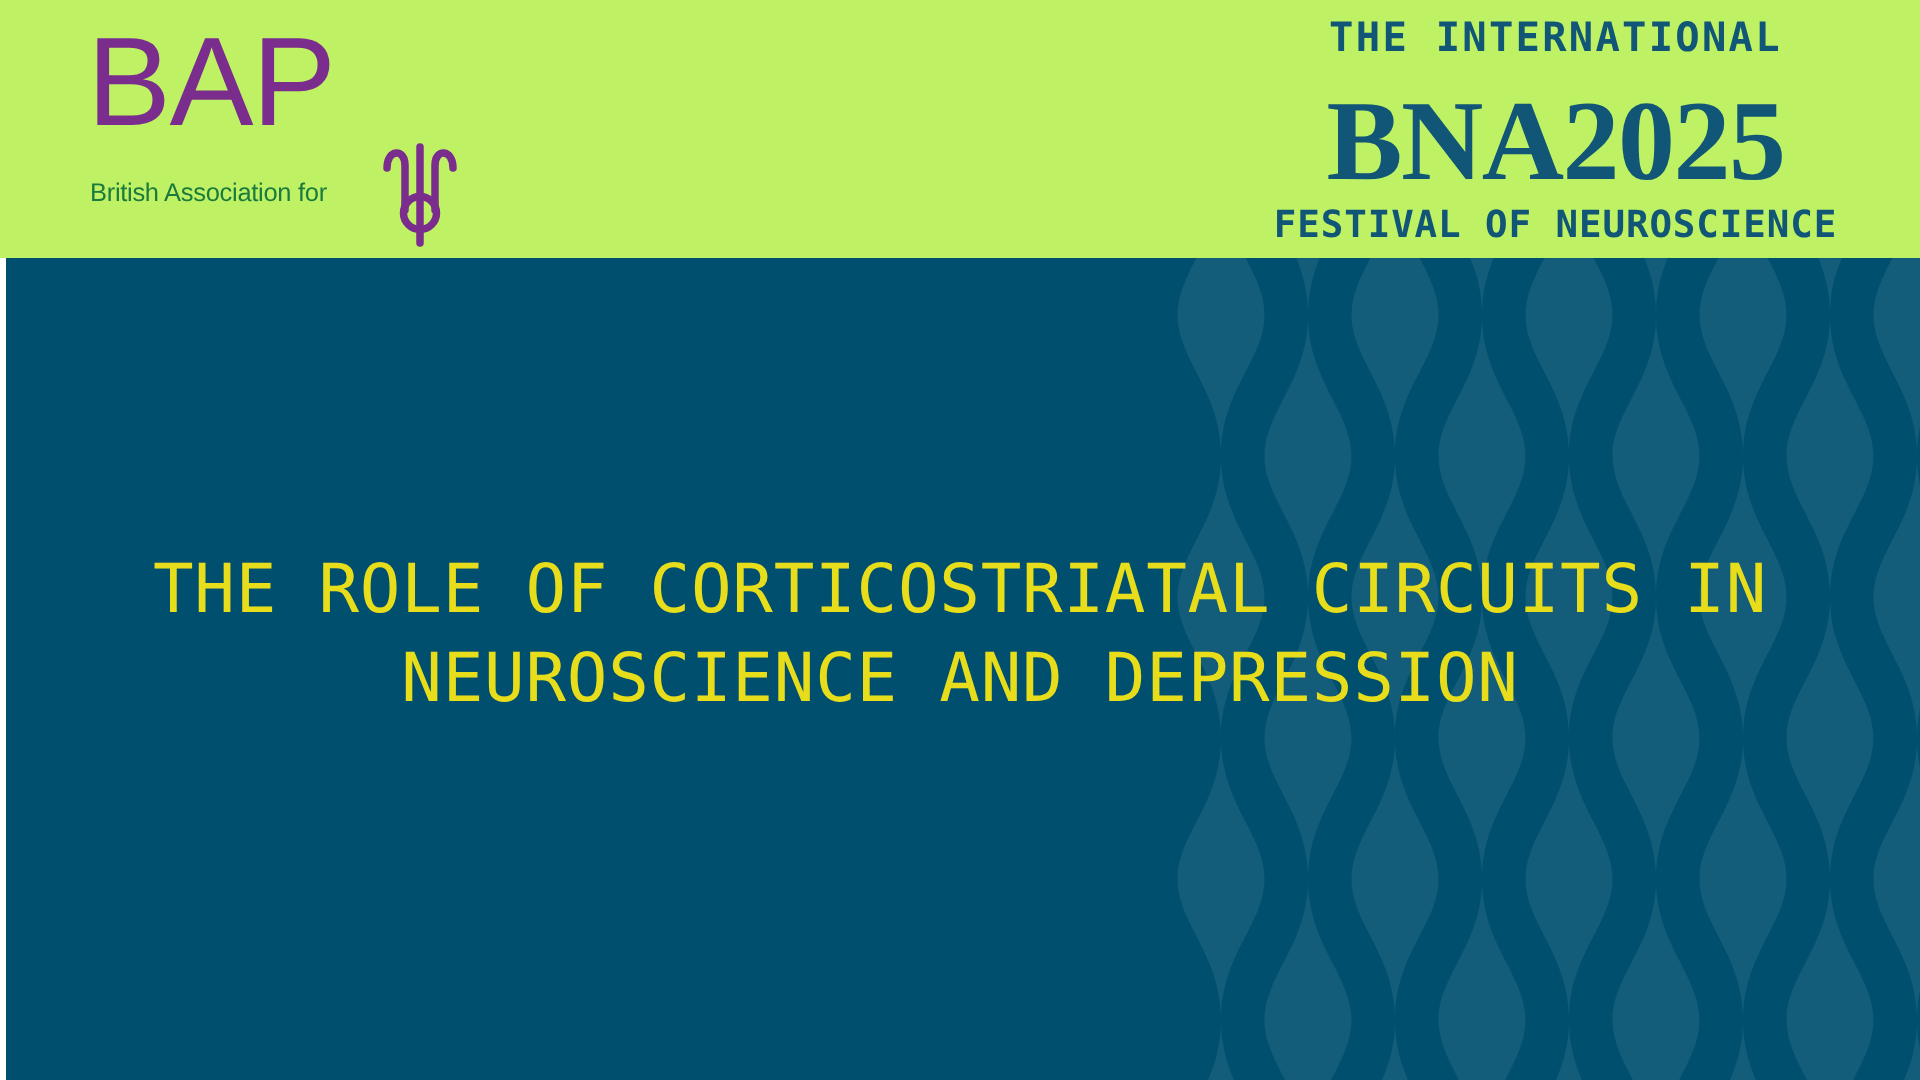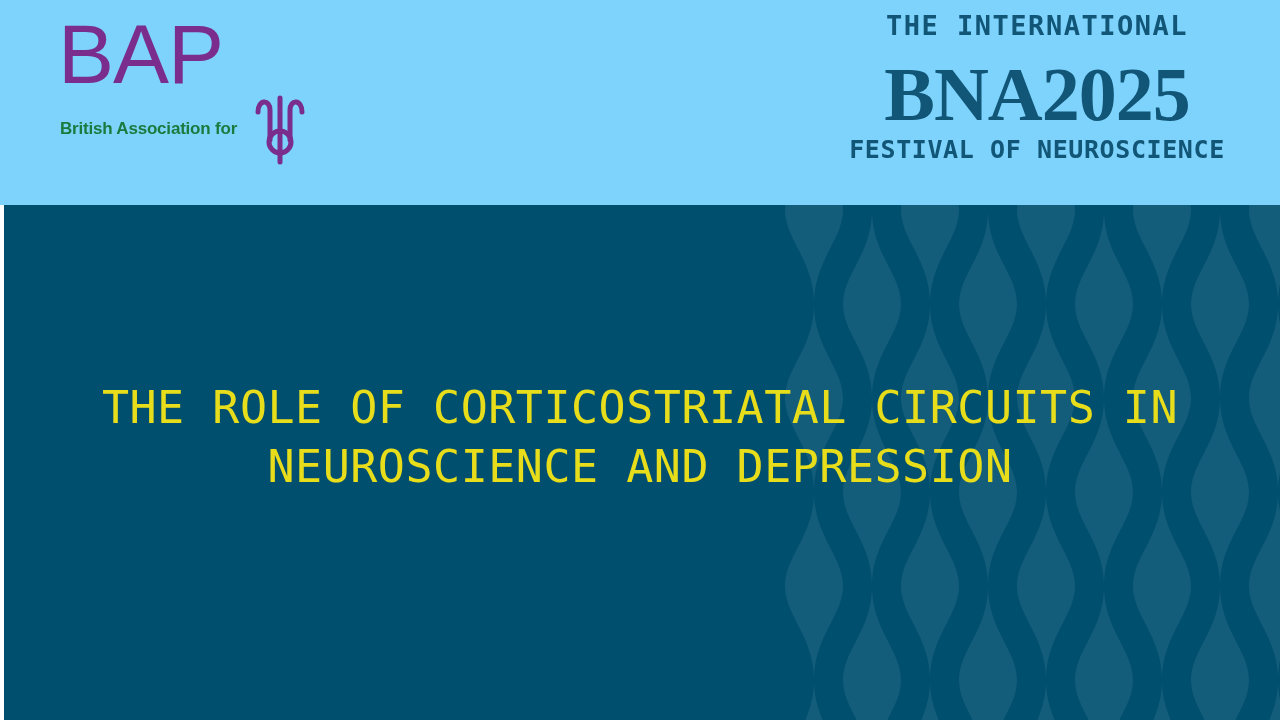--- a/index.html
+++ b/index.html
@@ -16,22 +16,22 @@
     height: 720px;
     overflow: hidden;
     background: #ffffff;
   }
 
   
   .header-band {
     position: absolute;
     left: 0; top: 0;
     width: 1280px;
-    height: 205px;
-    background: #7dd3fc;
+    height: 172px;
+    background: #bef264;
     z-index: 5;
   }
 
   
   .bap-logo {
     position: absolute;
     left: 58px;
     top: 16px;
     width: 300px;
     height: 150px;
@@ -53,21 +53,21 @@
     top: 74px;
     width: 64px;
     height: 76px;
   }
   .bap-sub {
     position: absolute;
     left: 2px;
     top: 102px;
     font-family: "Liberation Sans", sans-serif;
     font-size: 17px;
-    font-weight: bold;
+    font-weight: normal;
     color: #1B7A3D;
     line-height: 1.32;
     letter-spacing: -0.2px;
   }
 
   
   .bna-logo {
     position: absolute;
     right: 48px;
     top: 12px;
@@ -128,21 +128,21 @@
     width: 4px;
     height: 548px;
     background: #ffffff;
     z-index: 3;
   }
 
   
   .title-block {
     position: absolute;
     left: 0;
-    top: 206px;
+    top: 191px;
     width: 1280px;
     text-align: center;
     z-index: 4;
   }
   .title-line {
     font-family: "DejaVu Sans Mono", monospace;
     font-size: 45px;
     font-weight: 400;
     color: #E8DD1A;
     letter-spacing: 0.5px;

